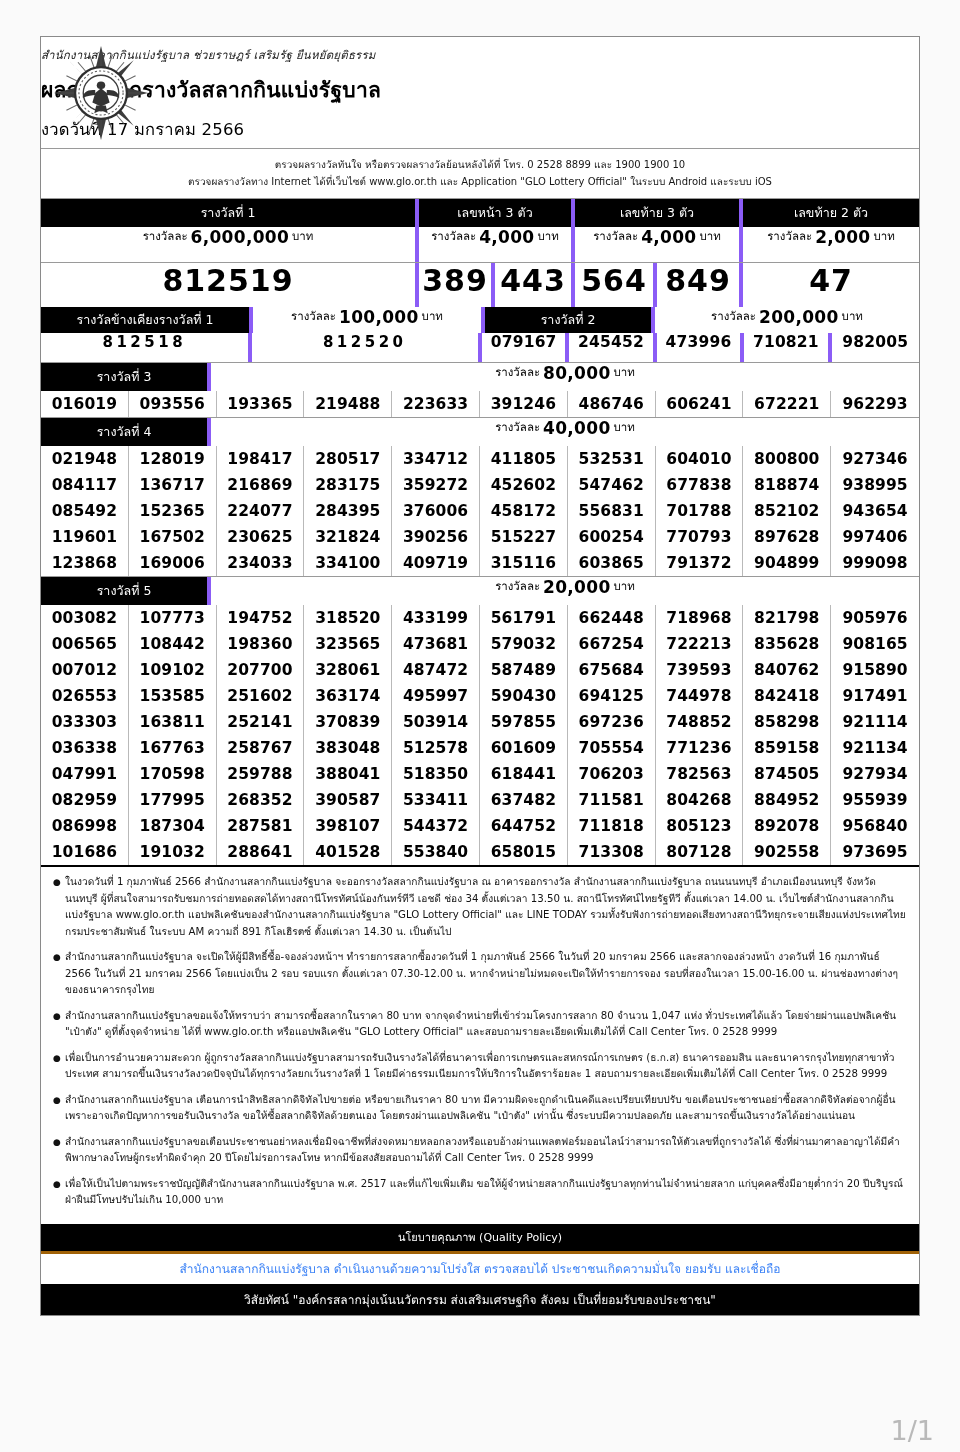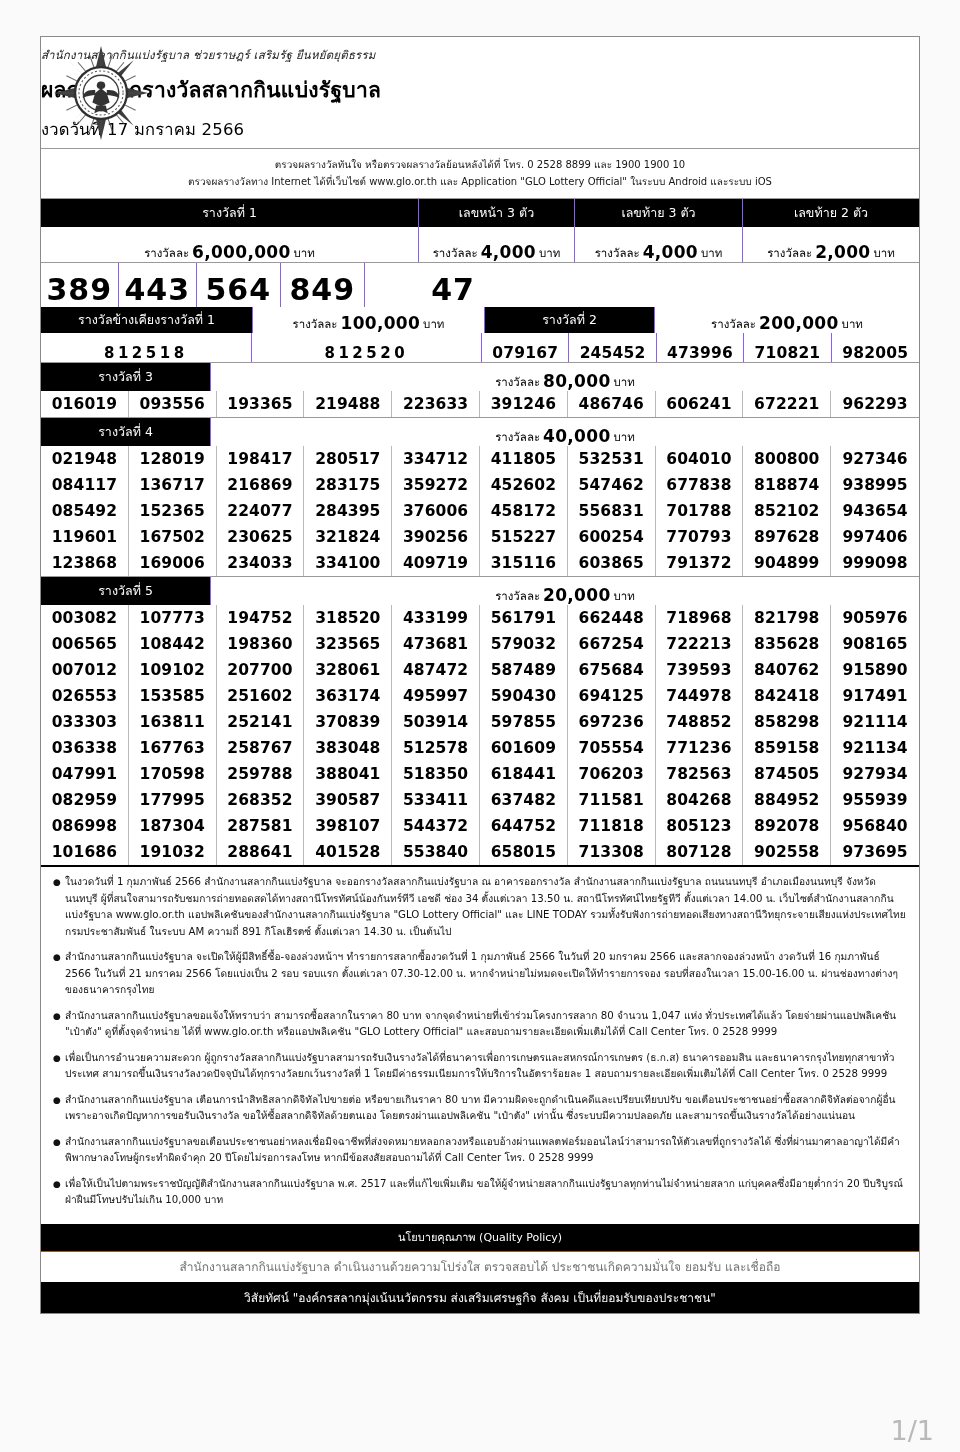--- a/index.html
+++ b/index.html
@@ -70,24 +70,24 @@
   
   .row{display:flex;width:100%;box-sizing:border-box;}
   .blk{
     background:#000;color:#fff;
     display:flex;align-items:center;justify-content:center;
     font-size:12.5px;
     box-sizing:border-box;
   }
   .wht{
     background:#fff;color:#000;
-    display:flex;align-items:flex-end;justify-content:center;
-    box-sizing:border-box;
-  }
-  .vline{border-right:1px solid #8b5cf6;}
+    display:flex;align-items:flex-start;justify-content:center;
+    box-sizing:border-box;
+  }
+  .vline{border-right:4px solid #8b5cf6;}
   .hline{border-bottom:1px solid #9a9a9a;}
 
   .amt{font-size:12.5px;white-space:nowrap;}
   .amt b{font-size:17px;font-weight:600;padding:0 3px;letter-spacing:.3px;}
   .amt .sm{font-size:11.5px;}
 
   .bignum{
     font-size:30px;font-weight:800;letter-spacing:1px;
     font-family:"DejaVu Sans","Liberation Sans",sans-serif;
   }
@@ -154,25 +154,25 @@
   .note .body{flex:1;}
 
   
   .qp-bar{
     background:#000;color:#fff;
     text-align:center;
     font-size:11px;
     padding:4px 0 5px 0;
   }
   .qp-line{
-    background:#fff;color:#737373;
+    background:#fff;color:#3b82f6;
     text-align:center;
     font-size:12px;
     padding:5px 0 6px 0;
-    border-top:1px solid #a16207;
+    border-top:3px solid #a16207;
     border-bottom:1px solid #000;
   }
   .qp-vision{
     background:#000;color:#fff;
     text-align:center;
     font-size:12px;
     padding:5px 0 6px 0;
   }
 
   .pagenum{
@@ -273,20 +273,21 @@
           <span class="sm">บาท</span>
       </div>
       <div class="wht c-l2 amt">
         <span class="sm">รางวัลละ</span>
           <b>2,000</b>
           <span class="sm">บาท</span>
       </div>
     </div>
 
     <div class="row t1-num">
+      <div class="wht c-p1 vline bignum">812519</div>
       <div class="wht c-f3 vline" style="padding:0;">
         <div class="wht half vline bignum" style="height:100%;">389</div>
         <div class="wht half bignum" style="height:100%;">443</div>
       </div>
       <div class="wht c-l3 vline" style="padding:0;">
         <div class="wht half vline bignum" style="height:100%;">564</div>
         <div class="wht half bignum" style="height:100%;">849</div>
       </div>
       <div class="wht c-l2 bignum">47</div>
     </div>

